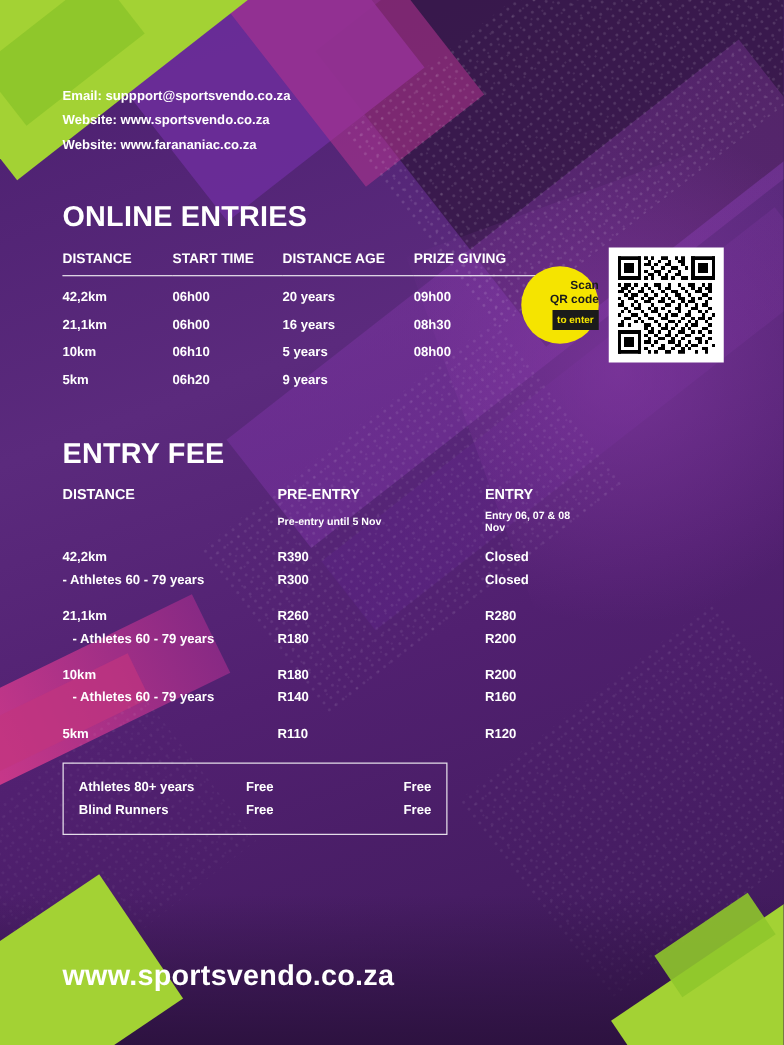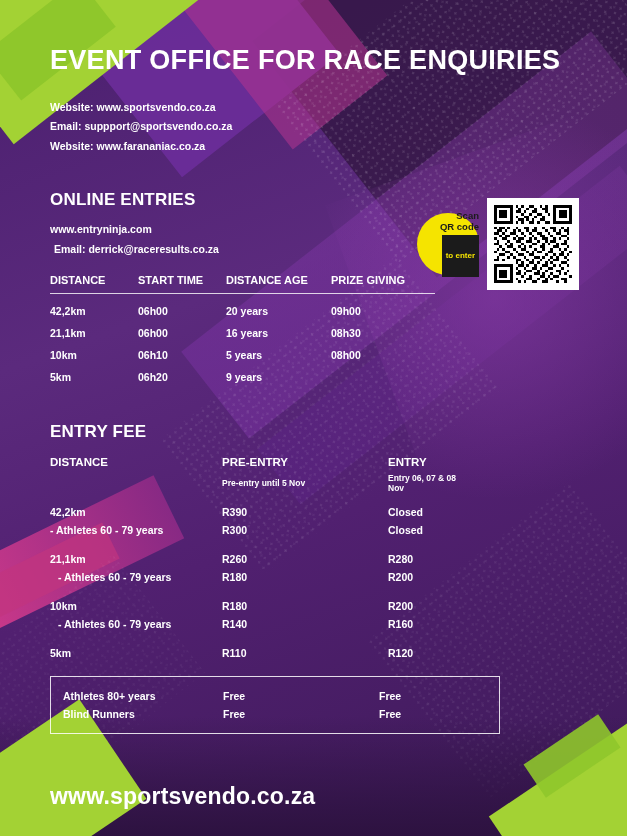--- a/index.html
+++ b/index.html
@@ -126,38 +126,38 @@
 
   h1.title {
     font-size: 27px; font-weight: bold; letter-spacing: .3px;
     color: #ffffff; line-height: 1.1;
   }
   .contact-row { display: flex; margin-top: 22px; font-size: 10.5px; font-weight: bold; }
   .contact-left { width: 250px; line-height: 1.85; }
   .contact-right { line-height: 1.85; text-align: left; }
 
   h2.section {
-    font-size: 17px; font-weight: bold; letter-spacing: .2px; margin-top: 34px;
+    font-size: 23px; font-weight: bold; letter-spacing: .2px; margin-top: 34px;
   }
   h2.section.tight { margin-top: 26px; }
 
   .online-lines { margin-top: 10px; font-size: 10.5px; font-weight: bold; line-height: 1.9; }
   .online-lines .indent { padding-left: 4px; }
 
   
   .qr-wrap { position: absolute; right: 48px; top: 198px; display: flex; align-items: center; z-index: 6; }
   .qr-badge {
     width: 62px; height: 62px; border-radius: 50%;
     background: #f5e400; color: #1b1b1b;
     display: flex; flex-direction: column; align-items: flex-end; justify-content: center;
     font-size: 9.5px; font-weight: bold; line-height: 1.15; text-align: center;
     margin-right: 8px;
   }
   .qr-badge .enter {
-    background: #1b1b1b; color: #f5e400; padding: 16px 4px; margin-top: 2px; font-size: 8px;
+    background: #1b1b1b; color: #f5e400; padding: 3px 4px; margin-top: 2px; font-size: 8px;
   }
   .qr-code {
     width: 92px; height: 92px; background: #ffffff; padding: 7px;
   }
   .qr-code svg { display: block; }
 
   
   table { border-collapse: collapse; width: 100%; }
   .race-table { margin-top: 14px; font-size: 10.5px; font-weight: bold; width: 385px; }
   .race-table th {
@@ -173,31 +173,31 @@
   .fee-table { margin-top: 14px; font-size: 10.5px; font-weight: bold; width: 420px; }
   .fee-table th { text-align: left; font-size: 11.5px; font-weight: bold; padding-bottom: 2px; }
   .fee-table .sub td { font-size: 8.5px; font-weight: bold; padding-bottom: 10px; }
   .fee-table td { padding: 3px 0; }
   .fee-table .c1 { width: 172px; }
   .fee-table .c2 { width: 166px; margin-top: 24px; }
   .fee-table .gap td { height: 11px; padding: 0; }
   .fee-table .sub-item td:first-child { padding-left: 8px; }
 
   .free-box {
-    margin-top: 14px; width: 450px;
+    margin-top: 14px; width: 308px;
     border: 1px solid rgba(255,255,255,.85);
     padding: 10px 12px 10px 12px;
   }
   .free-box table { font-size: 10.5px; font-weight: bold; }
   .free-box td { padding: 3px 0; }
   .free-box .c1 { width: 160px; }
   .free-box .c2 { width: 156px; }
 
   .footer-url {
-    position: absolute; left: 50px; bottom: 26px; z-index: 6;
+    position: absolute; left: 50px; bottom: 42px; z-index: 6;
     font-size: 23px; font-weight: bold; color: #ffffff; letter-spacing: .2px;
   }
 </style>
 </head>
 <body>
 
 <div id="poster">
 
   <div class="deco band-dark-top"></div>
   <div class="deco band-purple-top"></div>
@@ -440,35 +440,30 @@
             <rect x="18" y="28" width="2" height="1"></rect>
             <rect x="23" y="28" width="1" height="1"></rect>
             <rect x="26" y="28" width="1" height="1"></rect>
         </g>
       </svg>
     </div>
   </div>
 
   <div class="content">
 
-    <h1 class="title">EVENT OFFICE FOR RACE ENQUIRIES</h1>
 
     <div class="contact-row">
       <div class="contact-right">
+        <div>Email: suppport@sportsvendo.co.za</div>
         <div>Website:  www.sportsvendo.co.za</div>
-        <div>Email: suppport@sportsvendo.co.za</div>
         <div>Website:  www.farananiac.co.za</div>
       </div>
     </div>
 
     <h2 class="section">ONLINE ENTRIES</h2>
-    <div class="online-lines">
-      <div>www.entryninja.com</div>
-      <div class="indent">Email: derrick@raceresults.co.za</div>
-    </div>
 
 
     <table class="race-table">
       <thead>
         <tr>
           <th class="c1">DISTANCE</th>
           <th class="c2">START TIME</th>
           <th class="c3">DISTANCE AGE</th>
           <th>PRIZE GIVING</th>
         </tr>

